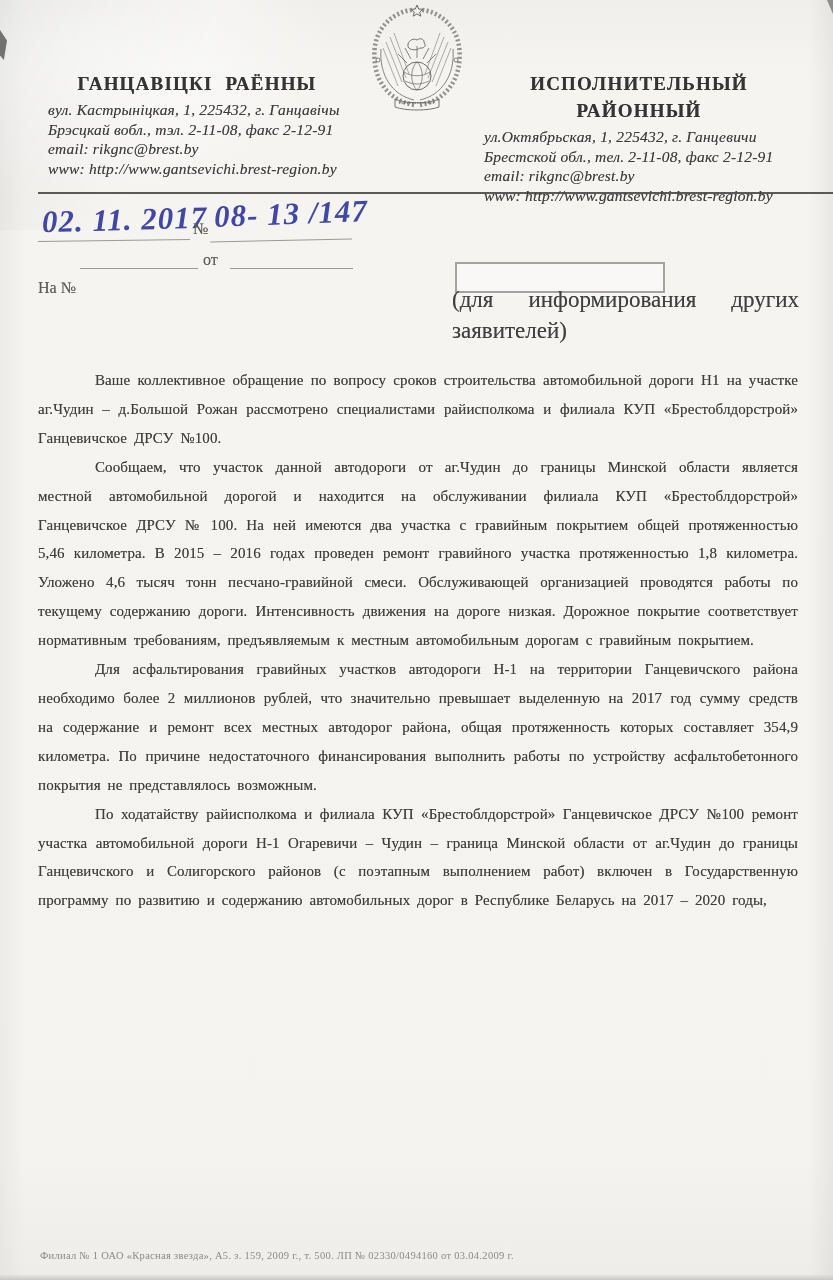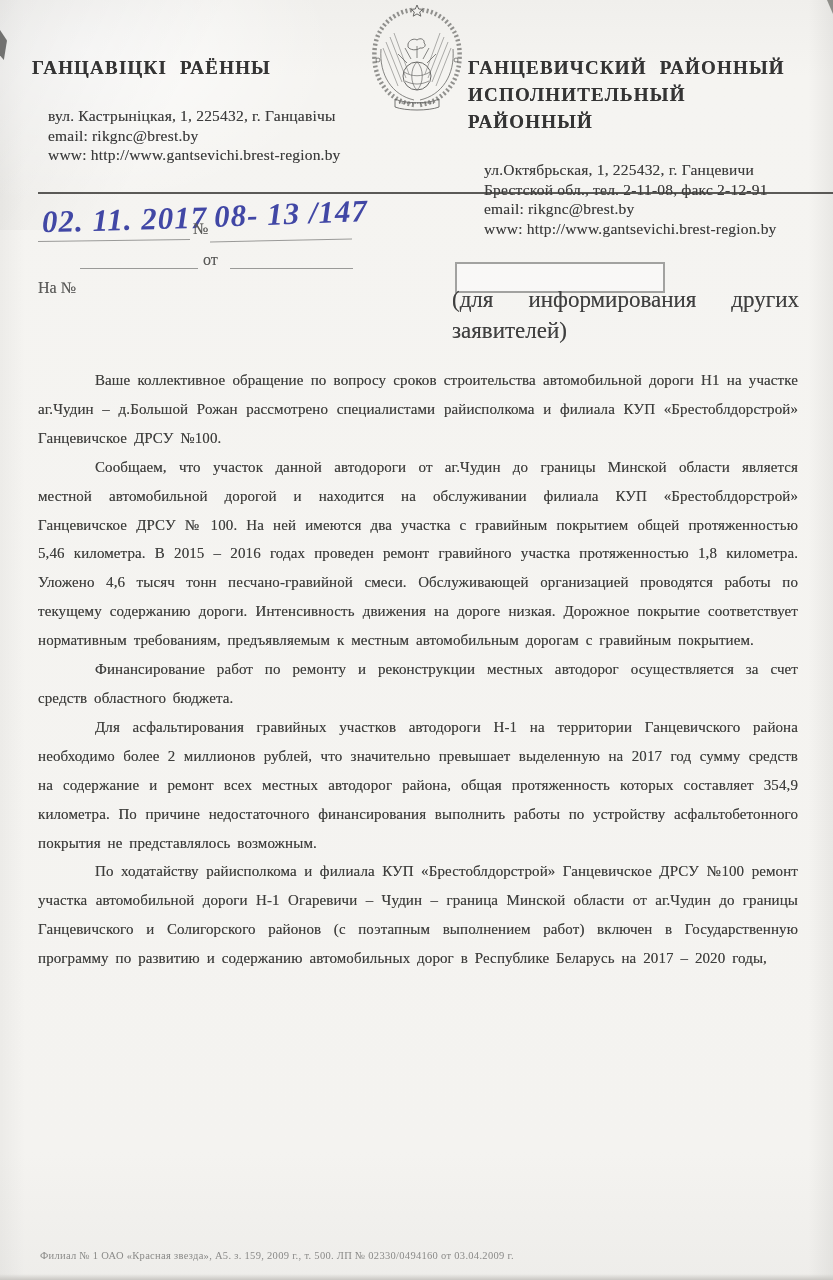--- a/index.html
+++ b/index.html
@@ -22,25 +22,25 @@
   .corner-mark2{position:absolute;right:0;top:0;width:6px;height:14px;background:#55534f;
     clip-path:polygon(0 0,100% 0,100% 100%);opacity:.6;}
   .bottom-edge{position:absolute;bottom:0;left:0;width:100%;height:6px;
     background:linear-gradient(180deg, rgba(0,0,0,0) 0%, #c9c7c3 100%);}
 
   .emblem{position:absolute;left:362px;top:2px;width:110px;height:112px;}
 
   .hdr{position:absolute;top:54px;}
   .hdr-left{left:32px;width:330px;}
   .hdr-right{left:468px;width:342px;}
-  .org-title{font-weight:bold;font-size:19px;line-height:27px;
+  .org-title{font-weight:bold;font-size:19px;line-height:27px;text-align:center;
     letter-spacing:1.2px;word-spacing:7px;color:#343434;
-    text-shadow:0 0 .5px rgba(52,52,52,.65);}
-  .addr{margin-top:25px;font-size:15.5px;line-height:19.5px;color:#3c3c3c;
-    padding-left:16px;letter-spacing:.2px;text-shadow:0 0 .4px rgba(60,60,60,.5);}
+    text-shadow:0 0 .5px rgba(52,52,52,.65);margin-top:16px;}
+  .addr{margin-top:3px;font-size:15.5px;line-height:19.5px;color:#3c3c3c;
+    padding-left:16px;letter-spacing:.2px;text-shadow:0 0 .4px rgba(60,60,60,.5);font-style:italic;}
 
   .rule{position:absolute;left:38px;right:0;top:192px;height:2px;background:#3f3e3c;opacity:.85;}
 
   .hand{position:absolute;font-family:"Liberation Serif", serif;font-style:italic;font-weight:bold;
     color:#4147a5;letter-spacing:1px;white-space:nowrap;}
   .hand-date{left:42px;top:202px;font-size:31px;transform:rotate(-1.6deg);}
   .hand-num{left:214px;top:196px;font-size:31px;transform:rotate(-2.2deg);}
   .lbl{position:absolute;font-size:16px;color:#5a5a58;text-shadow:0 0 .4px rgba(90,90,88,.5);}
   .lbl-no{left:193px;top:220px;}
   .lbl-na{left:38px;top:251px;margin-top:28px;}
@@ -97,28 +97,28 @@
       </g>
     </svg>
   </div>
 
   <div class="hdr hdr-left">
     <div class="org-title">
       <div>ГАНЦАВІЦКІ РАЁННЫ</div>
     </div>
     <div class="addr">
       <div>вул. Кастрыніцкая, 1,  225432, г. Ганцавічы</div>
+      <div>Брэсцкай вобл., тэл. 2-11-08, факс 2-12-91</div>
       <div>email: rikgnc@brest.by</div>
       <div>www: http://www.gantsevichi.brest-region.by</div>
     </div>
   </div>
 
   <div class="hdr hdr-right">
     <div class="org-title">
-      <div>ГАНЦЕВИЧСКИЙ РАЙОННЫЙ</div>
       <div>ИСПОЛНИТЕЛЬНЫЙ РАЙОННЫЙ</div>
     </div>
     <div class="addr">
       <div>ул.Октябрьская, 1, 225432, г. Ганцевичи</div>
       <div>Брестской обл., тел. 2-11-08, факс 2-12-91</div>
       <div>email: rikgnc@brest.by</div>
       <div>www: http://www.gantsevichi.brest-region.by</div>
     </div>
   </div>
 
@@ -134,21 +134,20 @@
   <div class="uline u3"></div>
   <span class="lbl lbl-ot">от</span>
   <div class="uline u4"></div>
 
   <div class="addr-box"></div>
   <div class="note">(для информирования других заявителей)</div>
 
   <div class="body">
     <p>Ваше коллективное обращение по вопросу сроков строительства автомобильной дороги Н1 на участке аг.Чудин – д.Большой Рожан рассмотрено специалистами райисполкома и филиала КУП «Брестоблдорстрой» Ганцевичское ДРСУ №100.</p>
     <p>Сообщаем, что участок данной автодороги от аг.Чудин до границы Минской области является местной автомобильной дорогой и находится на обслуживании филиала КУП «Брестоблдорстрой» Ганцевичское ДРСУ № 100. На ней имеются два участка с гравийным покрытием общей протяженностью 5,46 километра. В 2015 – 2016 годах проведен ремонт гравийного участка протяженностью 1,8 километра. Уложено 4,6 тысяч тонн песчано-гравийной смеси. Обслуживающей организацией проводятся работы по текущему содержанию дороги. Интенсивность движения на дороге низкая. Дорожное покрытие соответствует нормативным требованиям, предъявляемым к местным автомобильным дорогам с гравийным покрытием.</p>
-    <p>Финансирование работ по ремонту и реконструкции местных автодорог осуществляется за счет средств областного бюджета.</p>
     <p>Для асфальтирования гравийных участков автодороги Н-1 на территории Ганцевичского района необходимо более 2 миллионов рублей, что значительно превышает выделенную на 2017 год сумму средств на содержание и ремонт всех местных автодорог района, общая протяженность которых составляет 354,9 километра. По причине недостаточного финансирования выполнить работы по устройству асфальтобетонного покрытия не представлялось возможным.</p>
     <p>По ходатайству райисполкома и филиала КУП «Брестоблдорстрой» Ганцевичское ДРСУ №100 ремонт участка автомобильной дороги Н-1 Огаревичи – Чудин – граница Минской области от аг.Чудин до границы Ганцевичского и Солигорского районов (с поэтапным выполнением работ) включен в Государственную программу по развитию и содержанию автомобильных дорог в Республике Беларусь на 2017 – 2020 годы,</p>
   </div>
 
   <div class="imprint">Филиал № 1 ОАО «Красная звезда», А5. з. 159, 2009 г., т. 500. ЛП № 02330/0494160 от 03.04.2009 г.</div>
 
   <div class="bottom-edge"></div>
 </div>
 
 </body></html>

